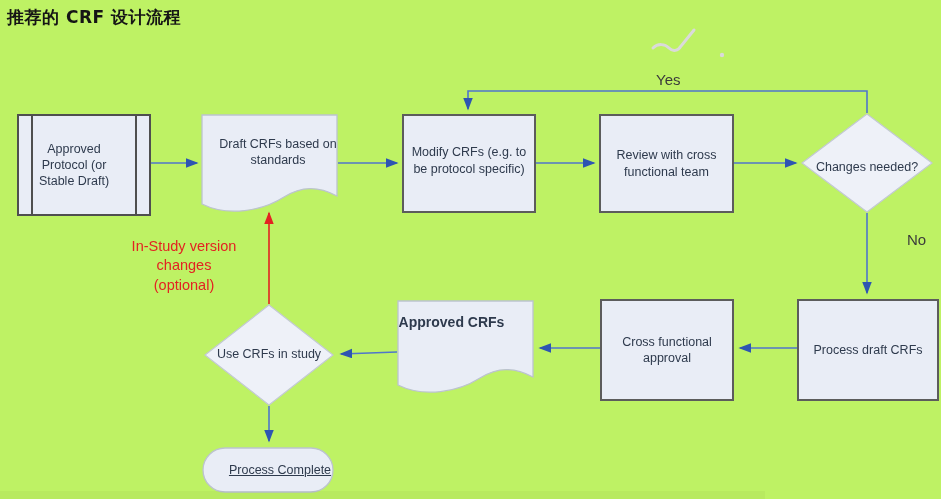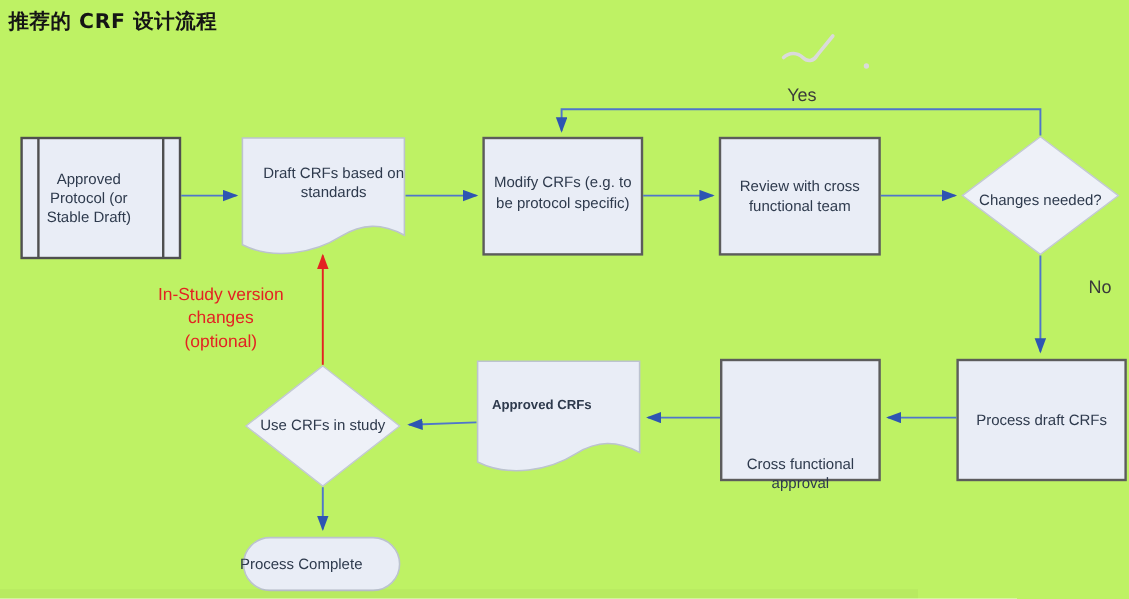--- a/index.html
+++ b/index.html
@@ -128,27 +128,27 @@
   <div class="node-label" style="left:204px; top:118px; width:148px; height:68px;">Draft CRFs based on standards</div>
 
   <div class="node-label" style="left:406px; top:126px; width:126px; height:69px;">Modify CRFs (e.g. to be protocol specific)</div>
 
   <div class="node-label" style="left:603px; top:115px; width:127px; height:97px;">Review with cross functional team</div>
 
   <div class="node-label" style="left:812px; top:134px; width:110px; height:66px;">Changes needed?</div>
 
   <div class="node-label" style="left:801px; top:300px; width:134px; height:100px;">Process draft CRFs</div>
 
-  <div class="node-label" style="left:604px; top:300px; width:126px; height:100px;margin-top:45px;">Cross functional approval</div>
+  <div class="node-label" style="left:604px; top:300px; width:126px; height:100px;">Cross functional approval</div>
 
-  <div class="node-label" style="left:398px; top:316px; width:107px; height:44px; font-size:11px; font-weight:600;">Approved CRFs</div>
+  <div class="node-label" style="left:398px; top:300px; width:107px; height:44px; font-size:14px; font-weight:600;">Approved CRFs</div>
 
   <div class="node-label" style="left:214px; top:323px; width:110px; height:62px;">Use CRFs in study</div>
 
-  <div class="node-label" style="left:186px; top:448px; width:130px; height:44px;">Process Complete</div>
+  <div class="node-label" style="left:215px; top:448px; width:130px; height:44px;text-decoration:underline;">Process Complete</div>
 
   <div class="edge-label" style="left:656px; top:71px;">Yes</div>
 
   <div class="edge-label" style="left:887px; top:231px;margin-left:20px;">No</div>
 
   <div id="in-study-note">In-Study version
 changes
 (optional)</div>
 
   <div id="bottom-strip"></div>

